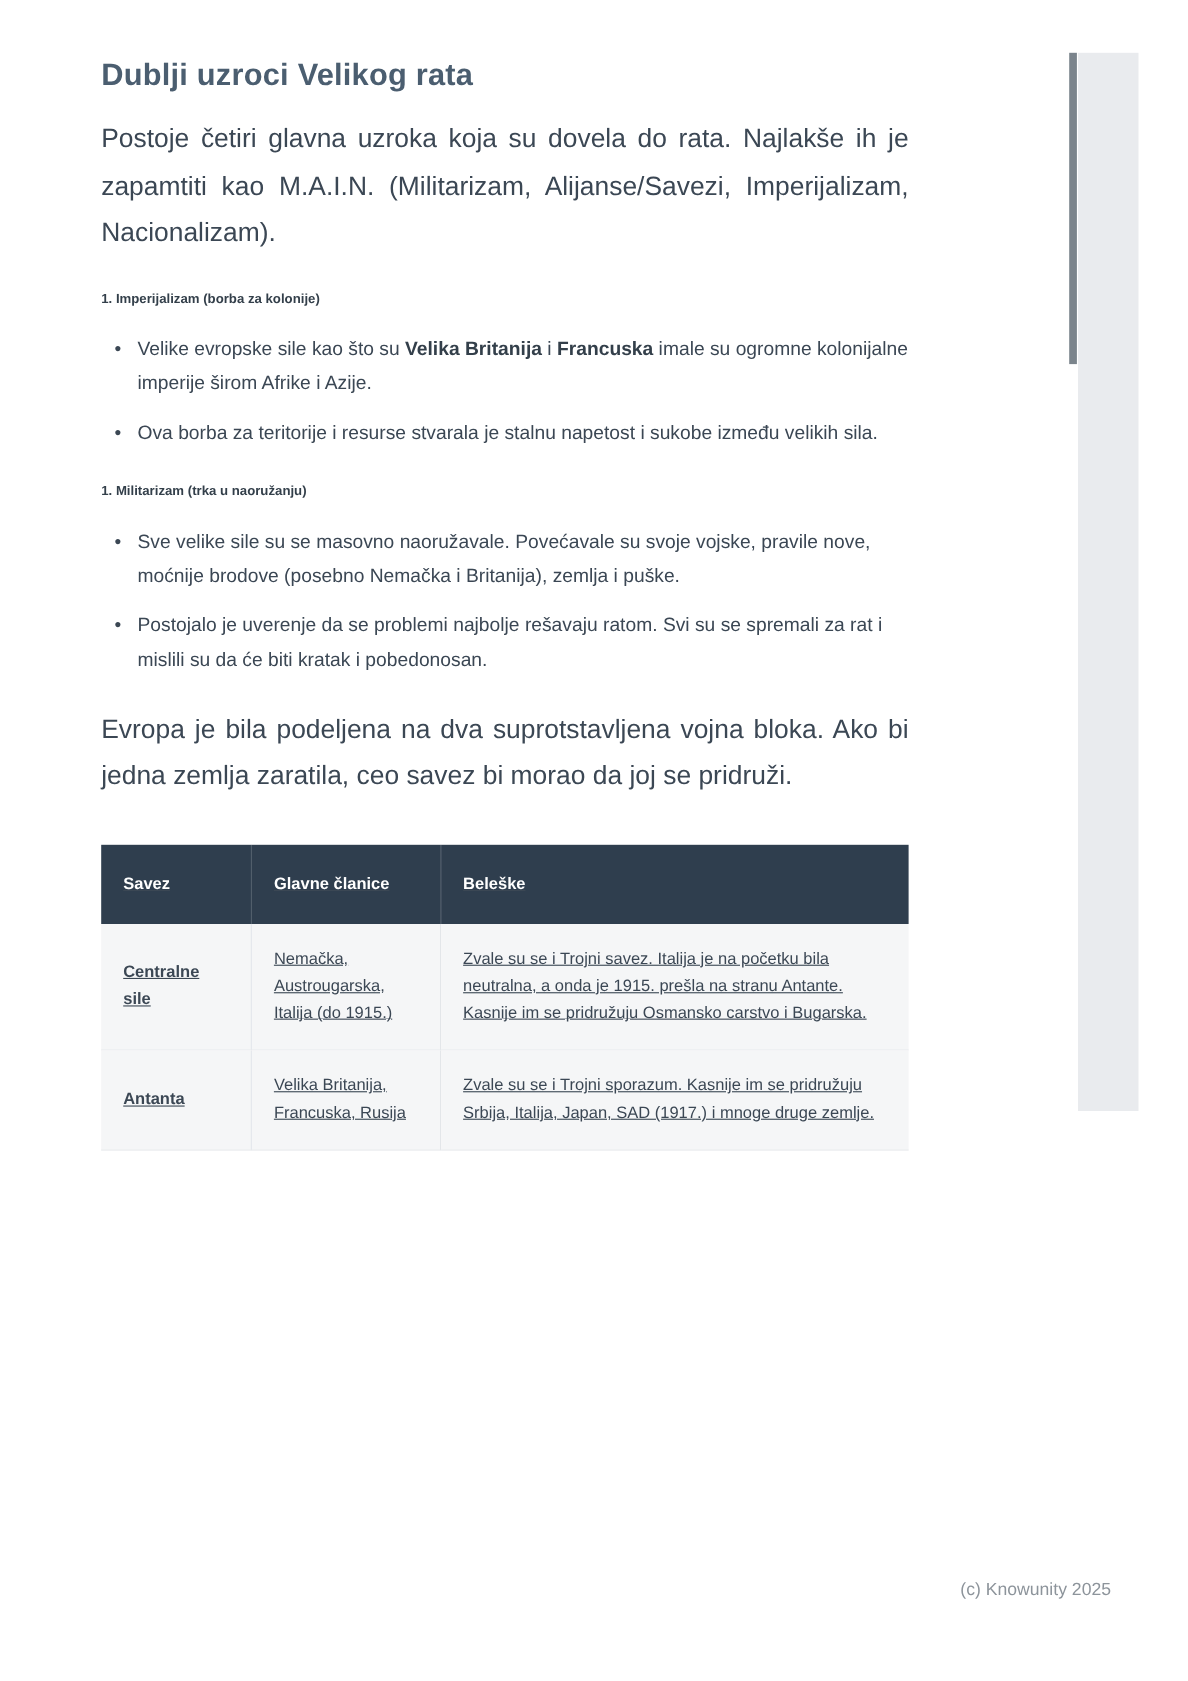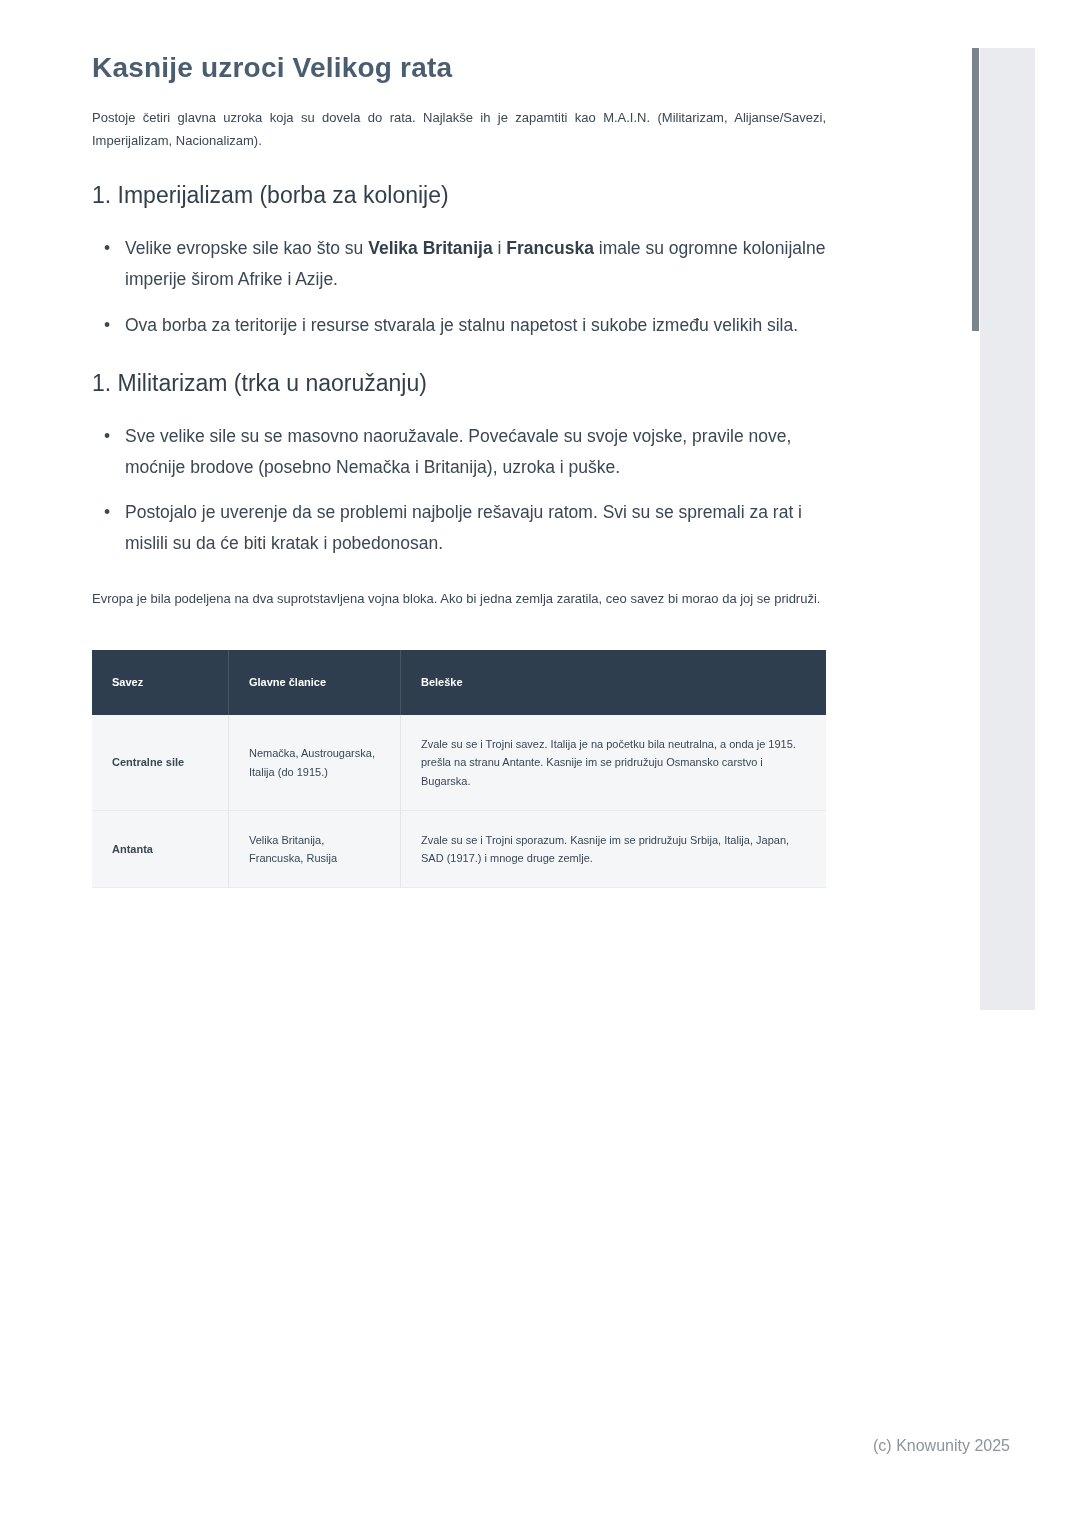--- a/index.html
+++ b/index.html
@@ -21,28 +21,28 @@
     color: var(--body-text, #3b4754);
   }
   .page-title {
     font-size: 28px;
     font-weight: 700;
     color: var(--title-color, #4b5e70);
     margin-bottom: 22px;
     letter-spacing: 0.2px;
   }
   .body-text {
-    font-size: 13px;
+    font-size: 24px;
     line-height: 1.78;
     text-align: justify;
     margin-bottom: 24px;
   }
   .section-heading {
-    font-size: 23px;
-    font-weight: 400;
+    font-size: 12px;
+    font-weight: 700;
     color: var(--heading-color, #333f4a);
     margin: 30px 0 24px 0;
   }
   .bullet-list {
     list-style: none;
     margin: 0 0 28px 0;
   }
   .bullet-list li {
     position: relative;
     padding-left: 33px;
@@ -56,22 +56,23 @@
     left: 12px;
     top: 0;
   }
   strong { font-weight: 700; color: var(--heading-color, #333f4a); margin-top: 20px; }
 
   table.alliances {
     border-collapse: separate;
     border-spacing: 0;
     width: 734px;
     margin-top: 40px;
-    font-size: 11px;
+    font-size: 15px;
     table-layout: fixed;
+    text-decoration: underline;
   }
   col.col-savez   { width: 137px; }
   col.col-clanice { width: 172px; }
   col.col-beleske { width: 425px; }
   table.alliances th {
     background: var(--table-header-bg, #2f3e4e);
     color: #ffffff;
     text-align: left;
     font-weight: 700;
     padding: 24px 20px;
@@ -116,33 +117,33 @@
     color: var(--footer-text, #8d949b);
   }
 </style>
 </head>
 <body>
 
 <div class="page">
 
   <div class="content">
 
-    <h1 class="page-title">Kasnije uzroci Velikog rata</h1>
+    <h1 class="page-title">Dublji uzroci Velikog rata</h1>
 
     <p class="body-text">Postoje četiri glavna uzroka koja su dovela do rata. Najlakše ih je zapamtiti kao M.A.I.N. (Militarizam, Alijanse/Savezi, Imperijalizam, Nacionalizam).</p>
 
     <h2 class="section-heading">1. Imperijalizam (borba za kolonije)</h2>
     <ul class="bullet-list">
       <li><span>Velike evropske sile kao što su </span><strong>Velika Britanija</strong><span> i </span><strong>Francuska</strong><span> imale su ogromne kolonijalne imperije širom Afrike i Azije.</span></li>
       <li><span>Ova borba za teritorije i resurse stvarala je stalnu napetost i sukobe između velikih sila.</span></li>
     </ul>
 
     <h2 class="section-heading">1. Militarizam (trka u naoružanju)</h2>
     <ul class="bullet-list">
-      <li><span>Sve velike sile su se masovno naoružavale. Povećavale su svoje vojske, pravile nove, moćnije brodove (posebno Nemačka i Britanija), uzroka i puške.</span></li>
+      <li><span>Sve velike sile su se masovno naoružavale. Povećavale su svoje vojske, pravile nove, moćnije brodove (posebno Nemačka i Britanija), zemlja i puške.</span></li>
       <li><span>Postojalo je uverenje da se problemi najbolje rešavaju ratom. Svi su se spremali za rat i mislili su da će biti kratak i pobedonosan.</span></li>
     </ul>
 
     <p class="body-text">Evropa je bila podeljena na dva suprotstavljena vojna bloka. Ako bi jedna zemlja zaratila, ceo savez bi morao da joj se pridruži.</p>
 
     <table class="alliances">
       <colgroup>
         <col class="col-savez">
         <col class="col-clanice">
         <col class="col-beleske">

